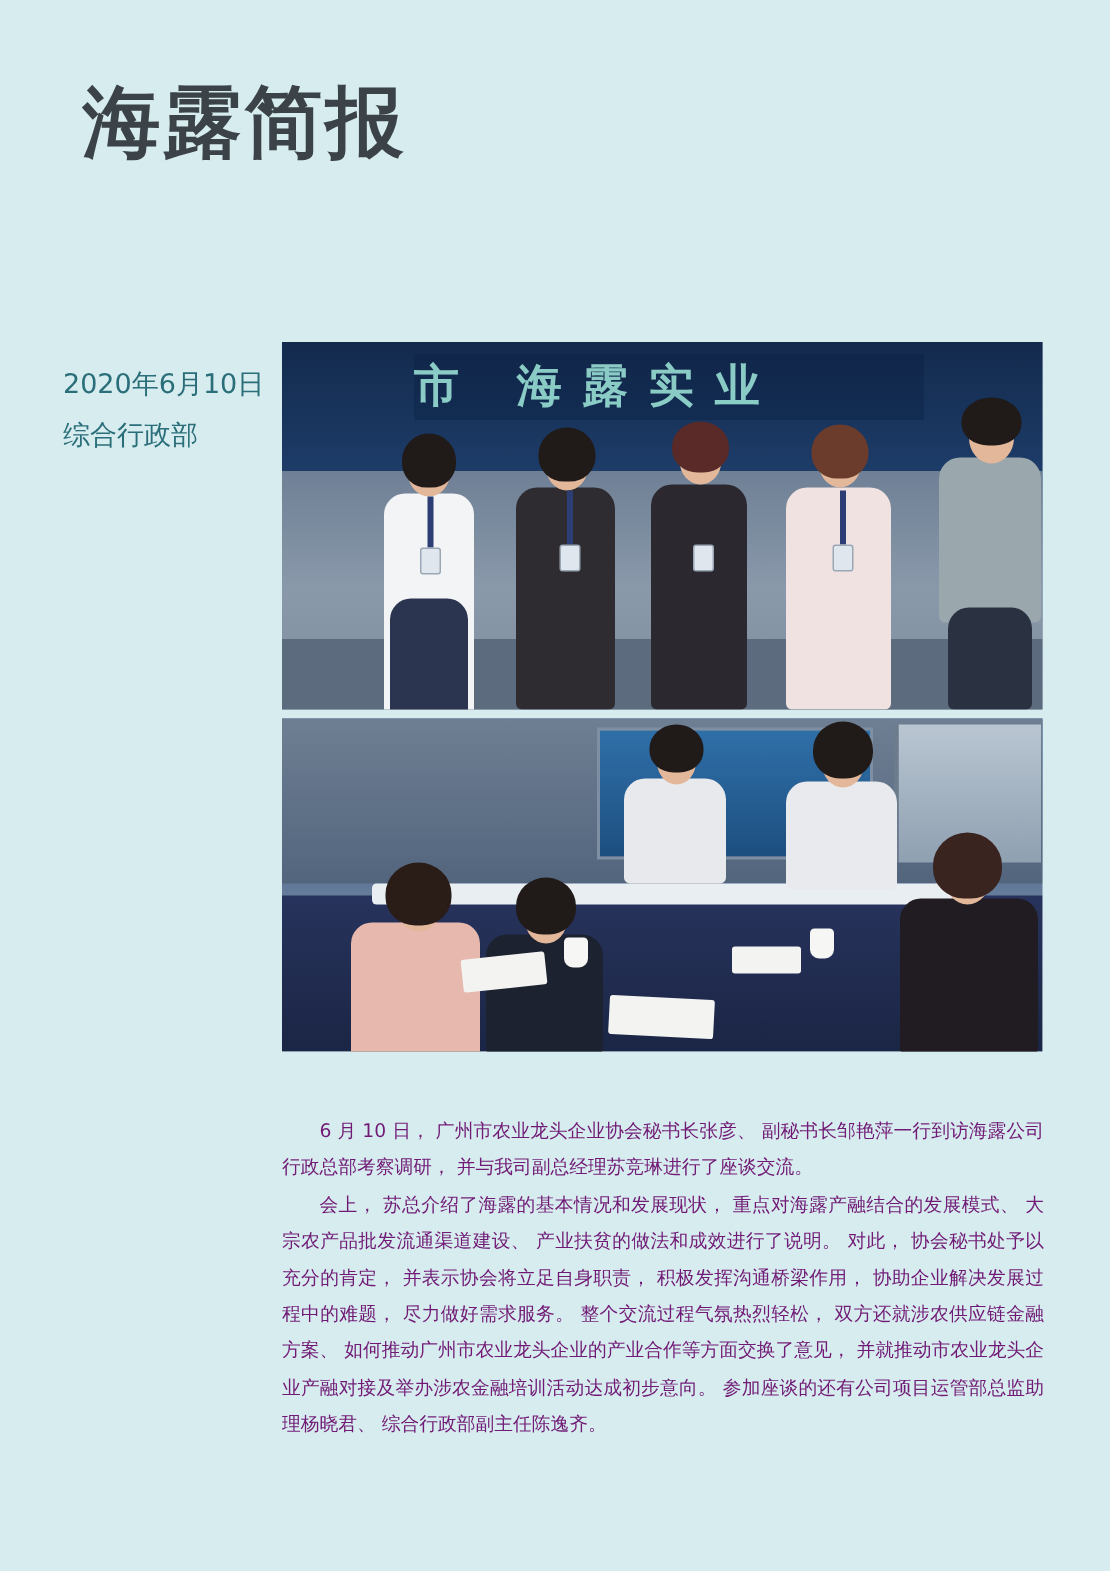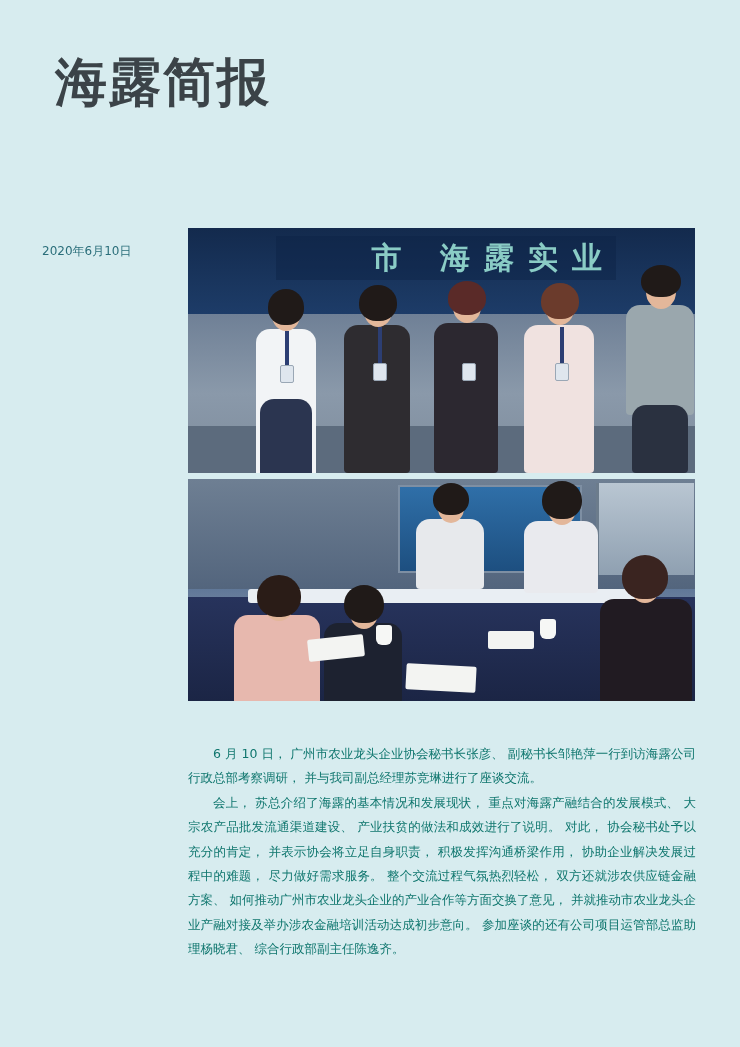--- a/index.html
+++ b/index.html
@@ -45,21 +45,21 @@
     letter-spacing: 0px;
   }
   
   .meta {
     position: absolute;
     left: 42px;
     top: 240px;
     width: 140px;
     color: #2a6e7a;
     font-family: "DejaVu Sans", sans-serif;
-    font-size: 12px;
+    font-size: 18px;
     line-height: 1.9;
   }
   .meta div {
     white-space: nowrap;
   }
   
   .photo {
     position: absolute;
     overflow: hidden;
   }
@@ -86,21 +86,21 @@
   .tp-banner {
     position: absolute;
     left: 88px; top: 8px;
     width: 340px; height: 44px;
     background: rgba(12,35,70,0.55);
     color: #9fe8d9;
     font-family: "DejaVu Sans", sans-serif;
     font-size: 30px;
     font-weight: bold;
     letter-spacing: 14px;
-    text-align: right;
+    text-align: left;
     line-height: 44px;
     opacity: .85;
     overflow: hidden;
   }
   .tp-lower {
     position: absolute;
     left: 0; top: 86px; width: 100%; height: 159px;
     background: linear-gradient(#6f8096, #8a99aa 50%, #7e8c9c);
   }
   .tp-floorline {
@@ -184,21 +184,21 @@
     font-size: 17px;
     font-weight: bold;
     letter-spacing: 0.5px;
   }
   
   .body-text {
     position: absolute;
     left: 188px;
     top: 742px;
     width: 508px;
-    color: #0f766e;
+    color: #701a75;
     font-family: "DejaVu Sans", sans-serif;
     font-size: 12.5px;
     line-height: 1.95;
     text-align: justify;
   }
   .body-text p {
     margin: 0;
     text-indent: 2em;
   }
 </style>
@@ -206,20 +206,21 @@
 <body>
 
 <div class="page">
 
   <div class="masthead">
     <span class="masthead-title">海露简报</span>
   </div>
 
   <div class="meta">
     <div>2020年6月10日</div>
+    <div>综合行政部</div>
   </div>
 
   <div class="photo photo-top">
     <div class="tp-wall"></div>
     <div class="tp-banner">市 海露实业</div>
     <div class="tp-lower"></div>
     <div class="tp-floorline"></div>
 
     <div class="person" style="left:62px; width:72px; height:190px;">
       <div class="p-body" style="left:6px; top:46px; width:60px; height:150px; background:#f2f4f6;"></div>

